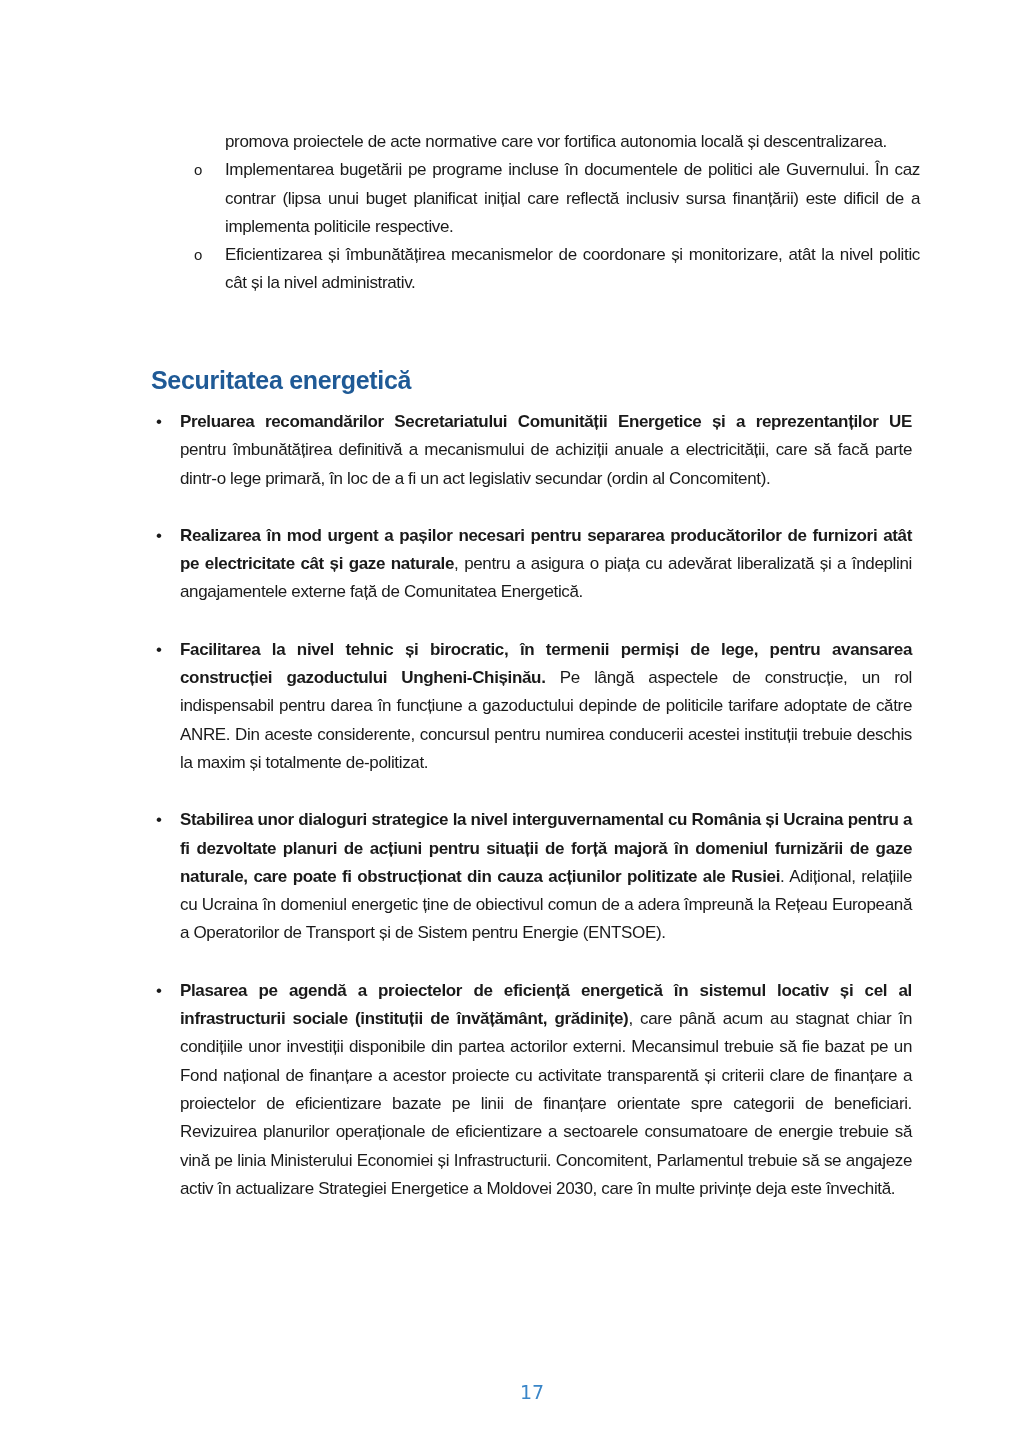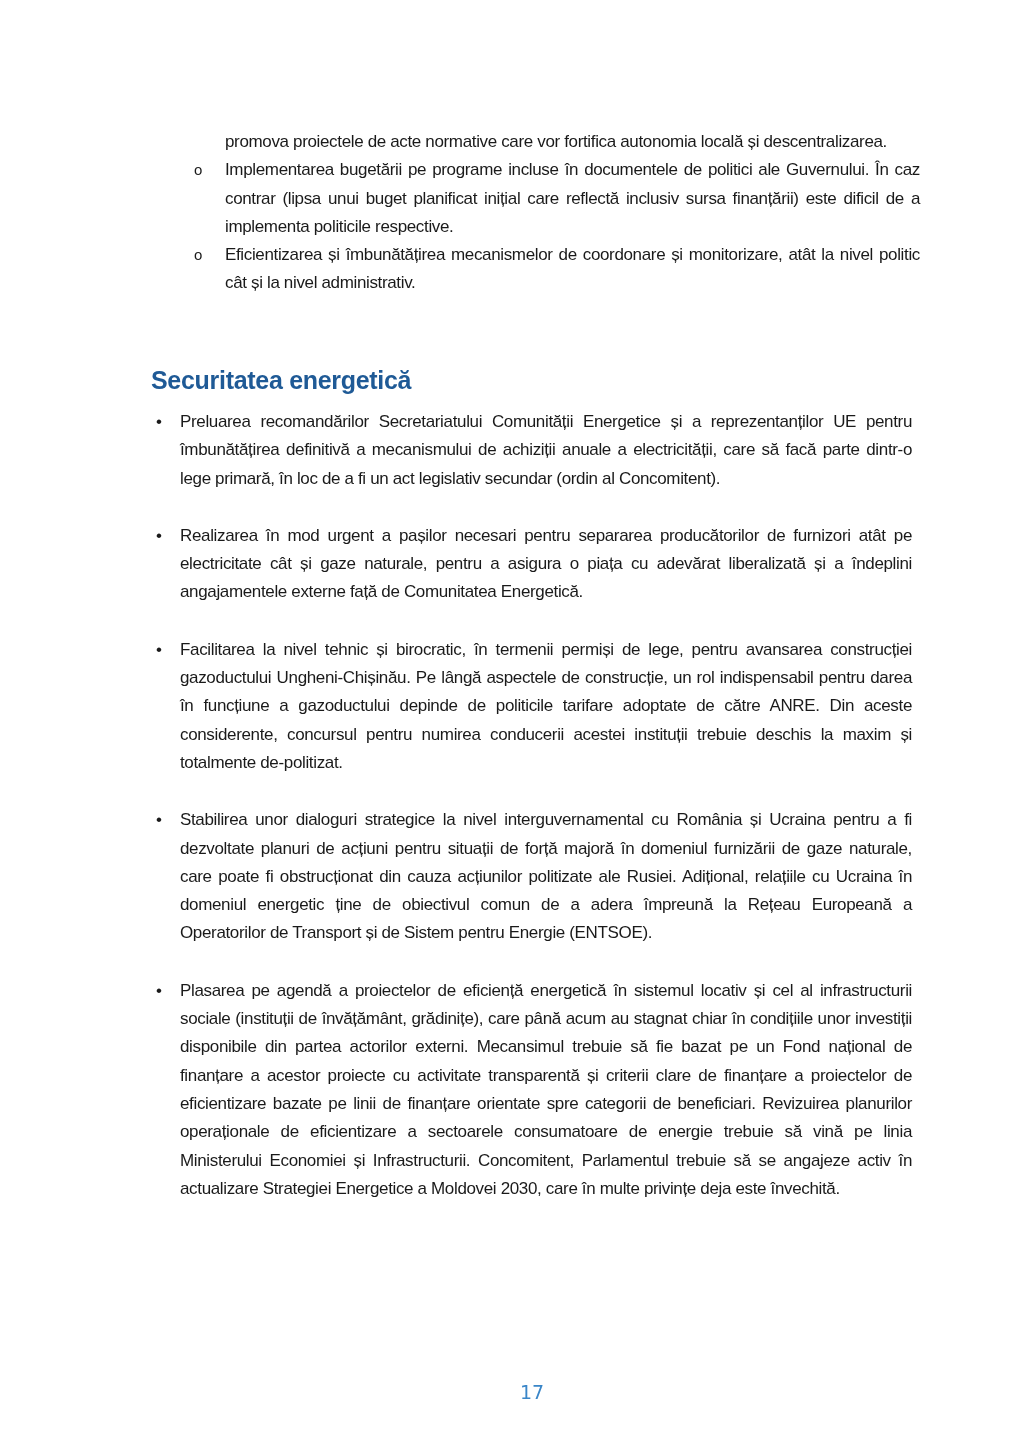--- a/index.html
+++ b/index.html
@@ -9,21 +9,21 @@
   .sub-list { position: absolute; left: 180px; top: 120px; width: 732px; margin: 8px; padding: 0; list-style: none; }
   .sub-item { position: relative; padding-left: 37px; font-size: 17px; line-height: 28.3px; text-align: justify; letter-spacing: -0.35px; }
   .sub-item .marker { position: absolute; left: 6px; top: 0; font-size: 15px; }
   .sub-item.cont { }
   h2.section { position: absolute; left: 147px; top: 362px; margin: 4px; font-size: 25px; font-weight: bold;
                color: #1f5a96; letter-spacing: -0.3px; }
   .bullets { position: absolute; left: 156px; top: 408px; width: 756px; margin: 0; padding: 0; list-style: none; }
   .bullet { position: relative; padding-left: 24px; font-size: 17px; line-height: 28.3px; text-align: justify;
             letter-spacing: -0.35px; margin-bottom: 29px; }
   .bullet .dot { position: absolute; left: 0; top: 0; font-size: 17px; }
-  .bullet b { font-weight: normal; }
+  .bullet b { font-weight: bold; }
   .page-number { position: absolute; left: 0; width: 1064px; top: 1381px; text-align: center; font-size: 19px;
                  color: #3a86c8; font-family: "DejaVu Sans", sans-serif; }
 </style>
 </head>
 <body>
 
 <div class="page">
 
   <ul class="sub-list">
     <li class="sub-item cont">promova proiectele de acte normative care vor fortifica autonomia locală și descentralizarea.</li>

